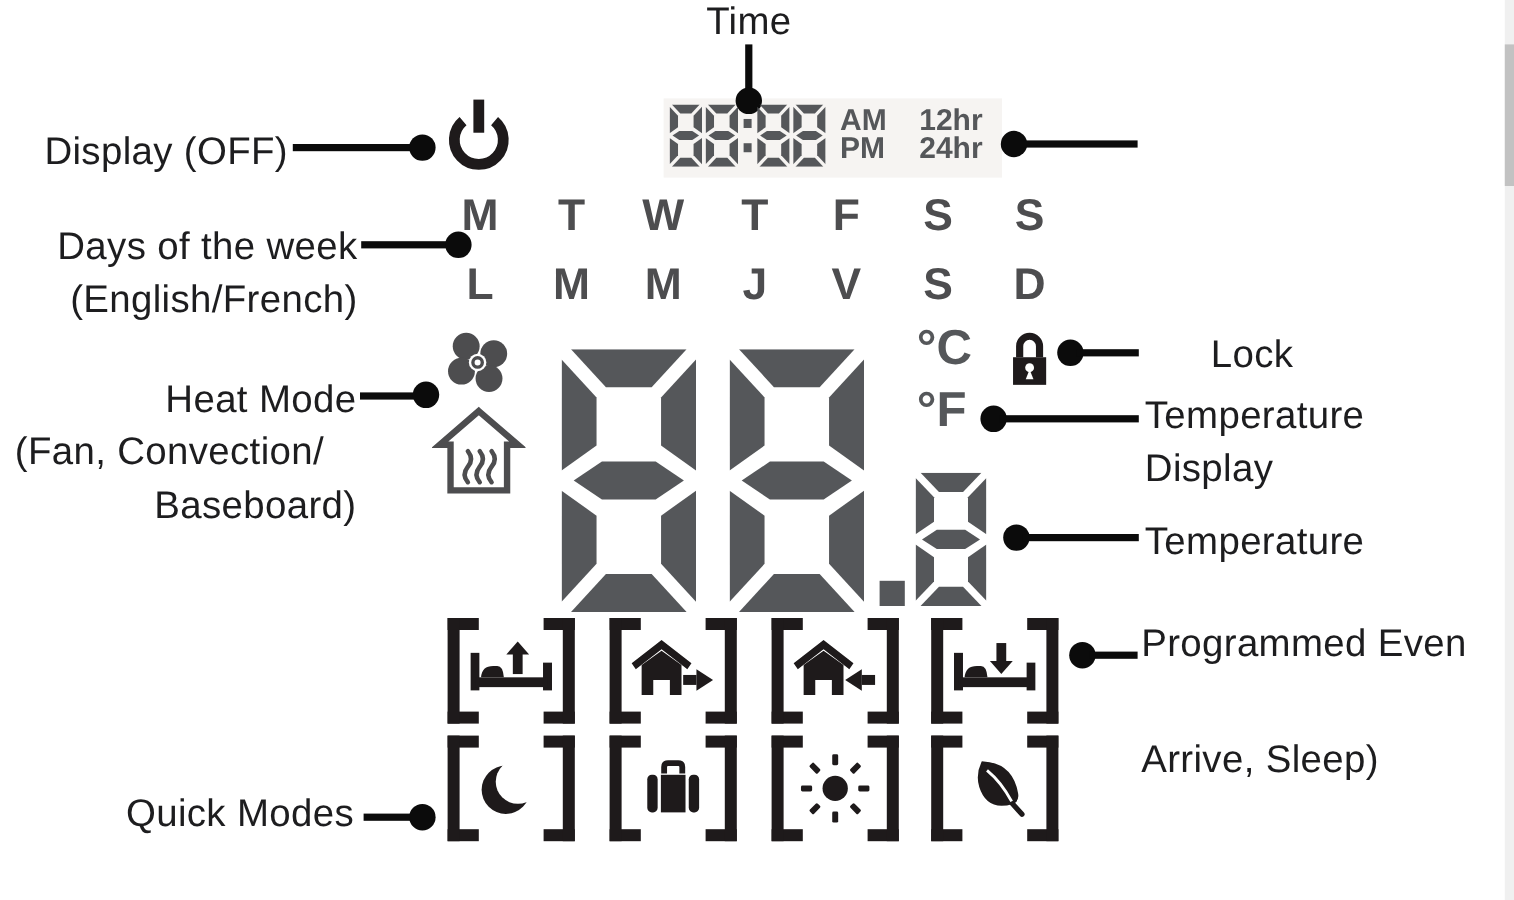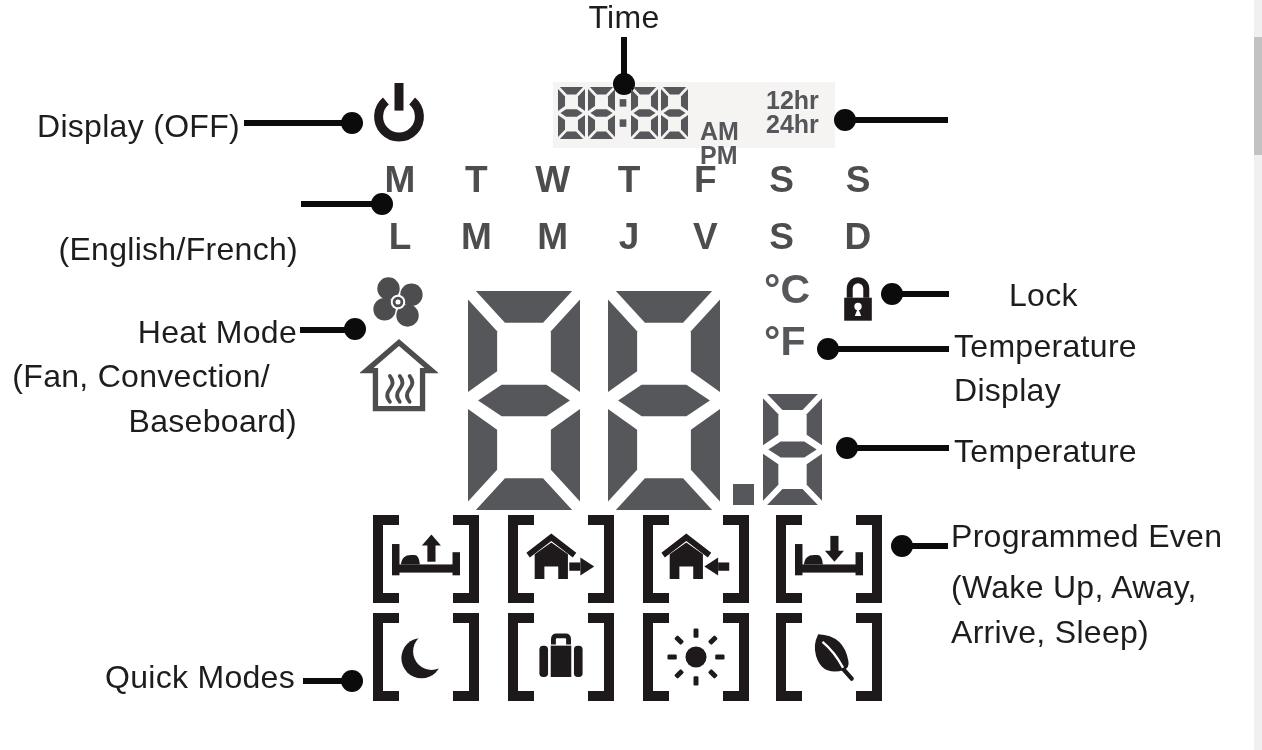--- a/index.html
+++ b/index.html
@@ -89,21 +89,21 @@
       <svg class="seg digit" viewBox="0 0 100 180" preserveAspectRatio="none">
         <polygon points="7,0 93,0 67,26 33,26"></polygon>
         <polygon points="100,7 100,83 74,66 74,33"></polygon>
         <polygon points="100,97 100,173 74,147 74,114"></polygon>
         <polygon points="7,180 93,180 67,154 33,154"></polygon>
         <polygon points="0,97 26,114 26,147 0,173"></polygon>
         <polygon points="0,7 26,33 26,66 0,83"></polygon>
         <polygon points="9,90 30,77 70,77 91,90 70,103 30,103"></polygon>
       </svg>
     </div>
-  <div class="lcdtxt stack" style="left:700px;top:88px;margin-top:31px;">
+  <div class="lcdtxt stack" style="left:700px;top:88px;">
     <div>AM</div>
     <div>PM</div>
   </div>
   <div class="lcdtxt stack" style="left:766px;top:88px;">
     <div>12hr</div>
     <div>24hr</div>
   </div>
 
   <div class="dot" style="left:834px;top:109px;"></div>
   <div class="hline" style="left:850px;top:117px;width:98px;"></div>
@@ -120,20 +120,21 @@
   <div class="dayrow" style="top:216px;">
     <span>L</span>
     <span>M</span>
     <span>M</span>
     <span>J</span>
     <span>V</span>
     <span>S</span>
     <span>D</span>
   </div>
 
+  <div class="label r" style="left:0px;top:188px;width:298px;">Days of the week</div>
   <div class="label r" style="left:0px;top:232px;width:298px;">(English/French)</div>
   <div class="hline" style="left:301px;top:201px;width:72px;"></div>
   <div class="dot" style="left:371px;top:193px;"></div>
 
   <svg style="position:absolute;left:370px;top:271px;" width="56" height="62" viewBox="0 0 100 100">
     <circle cx="33" cy="26" r="20" fill="#4d4d4f"></circle>
     <circle cx="74" cy="37" r="20" fill="#4d4d4f"></circle>
     <circle cx="67" cy="74" r="20" fill="#4d4d4f"></circle>
     <circle cx="26" cy="63" r="20" fill="#4d4d4f"></circle>
     <circle cx="50" cy="50" r="13" fill="#ffffff"></circle>
@@ -247,21 +248,20 @@
       <path d="M 13 44 Q 14 30 28 30 L 33 30 Q 40 30 41 44 Z" fill="#1e1a1b"></path>
       <rect x="52" y="2" width="12" height="24" fill="#1e1a1b"></rect>
       <polygon points="44,24 72,24 58,40" fill="#1e1a1b"></polygon>
     </svg>
     <span class="br br-r"></span>
   </div>
 
   <div class="dot" style="left:891px;top:535px;"></div>
   <div class="hline" style="left:908px;top:543px;width:40px;"></div>
   <div class="label" style="left:951px;top:519px;">Programmed Even</div>
-  <div class="label" style="left:951px;top:570px;">(Wake Up, Away,</div>
   <div class="label" style="left:951px;top:615px;">Arrive, Sleep)</div>
 
   <div class="bgroup" style="left:373px;top:613px;">
     <span class="br br-l"></span>
     <svg class="gicon" width="56" height="56" viewBox="0 0 100 100">
       <circle cx="42" cy="52" r="36" fill="#1e1a1b"></circle>
       <circle cx="60" cy="40" r="33" fill="#ffffff"></circle>
     </svg>
     <span class="br br-r"></span>
   </div>

